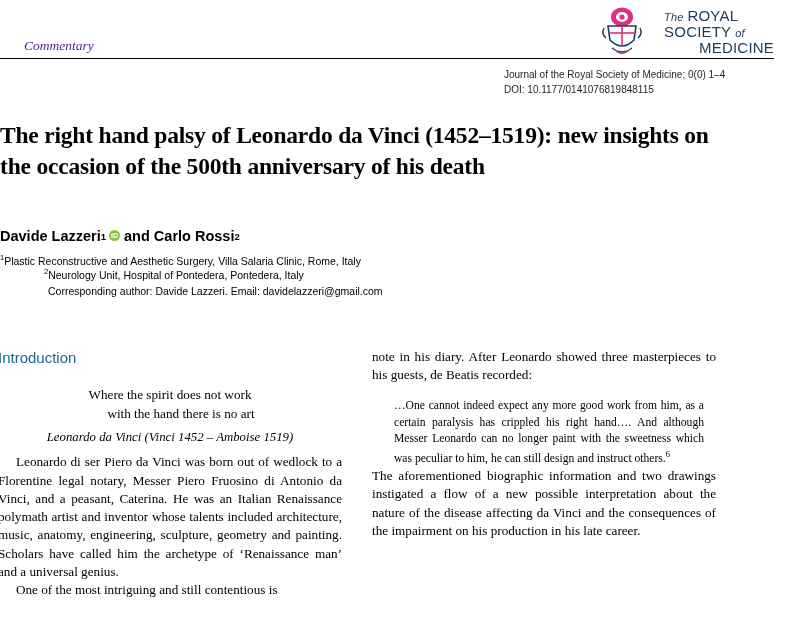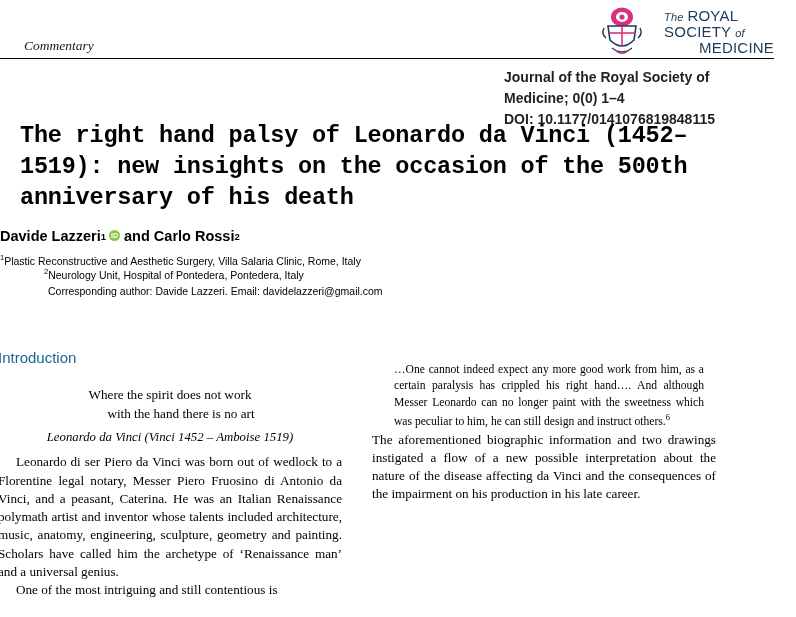--- a/index.html
+++ b/index.html
@@ -57,58 +57,56 @@
   .sc-small { font-size: 11px; }
 
   
   .commentary {
     position: absolute;
     left: 24px;
     top: 38px;
     font-family: "Liberation Serif", serif;
     font-style: italic;
     font-size: 13.5px;
-    color: #0f172a;
+    color: #4c1d95;
   }
   .rule-top {
     position: absolute;
     left: 0;
     right: 22px;
     top: 58px;
     height: 1px;
     background: #000;
   }
 
   
   .citation {
     position: absolute;
     right: 22px;
     top: 67px;
     text-align: left;
     font-family: "Liberation Sans", sans-serif;
-    font-size: 14px;
+    font-size: 10px;
     color: #231f20;
     line-height: 1.5;
     width: 270px;
-    font-weight: bold;
   }
 
   
   .title {
     position: absolute;
     left: 0px;
     top: 104px;
     width: 730px;
-    font-family: Liberation Mono, monospace;
+    font-family: Liberation Serif, serif;
     font-weight: bold;
     font-size: 23.5px;
     line-height: 1.33;
     letter-spacing: -0.2px;
     color: #000;
-    margin-left: 20px;
   }
 
   
   .authors {
     position: absolute;
     left: 0px;
     top: 228px;
     font-family: "Liberation Sans", sans-serif;
     font-weight: bold;
     font-size: 14.5px;
@@ -283,19 +281,20 @@
     <div>Where the spirit does not work</div>
     <div class="l2">with the hand there is no art</div>
     <div class="src">Leonardo da Vinci (Vinci 1452 – Amboise 1519)</div>
   </div>
 
   <p class="body">Leonardo di ser Piero da Vinci was born out of wedlock to a Florentine legal notary, Messer Piero Fruosino di Antonio da Vinci, and a peasant, Caterina. He was an Italian Renaissance polymath artist and inventor whose talents included architecture, music, anatomy, engineering, sculpture, geometry and painting. Scholars have called him the archetype of ‘Renaissance man’ and a universal genius.</p>
   <p class="body">One of the most intriguing and still contentious is</p>
 </div>
 
 <div class="col col-right">
+  <p class="body noindent">note in his diary. After Leonardo showed three masterpieces to his guests, de Beatis recorded:</p>
 
   <div class="quote">
     <span>…One cannot indeed expect any more good work from him, as a certain paralysis has crippled his right hand…. And although Messer Leonardo can no longer paint with the sweetness which was peculiar to him, he can still design and instruct others.</span><sup>6</sup>
   </div>
 
   <p class="body noindent para-gap">The aforementioned biographic information and two drawings instigated a flow of a new possible interpretation about the nature of the disease affecting da Vinci and the consequences of the impairment on his production in his late career.</p>
 </div>
 
 </body></html>

